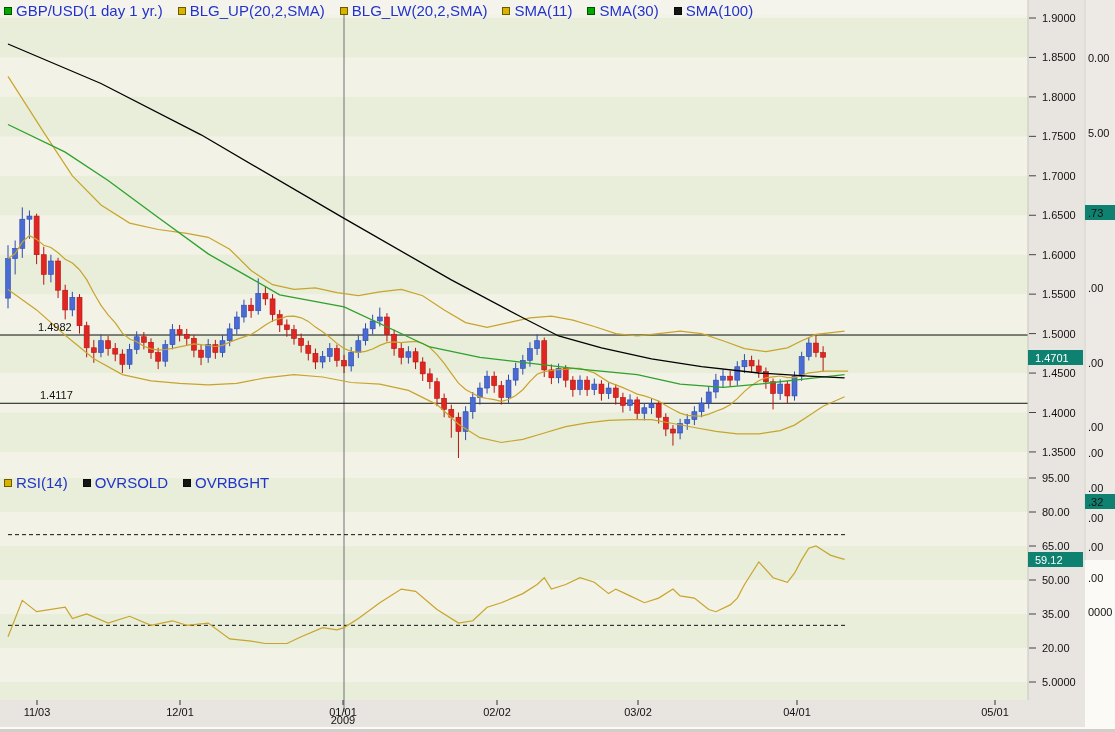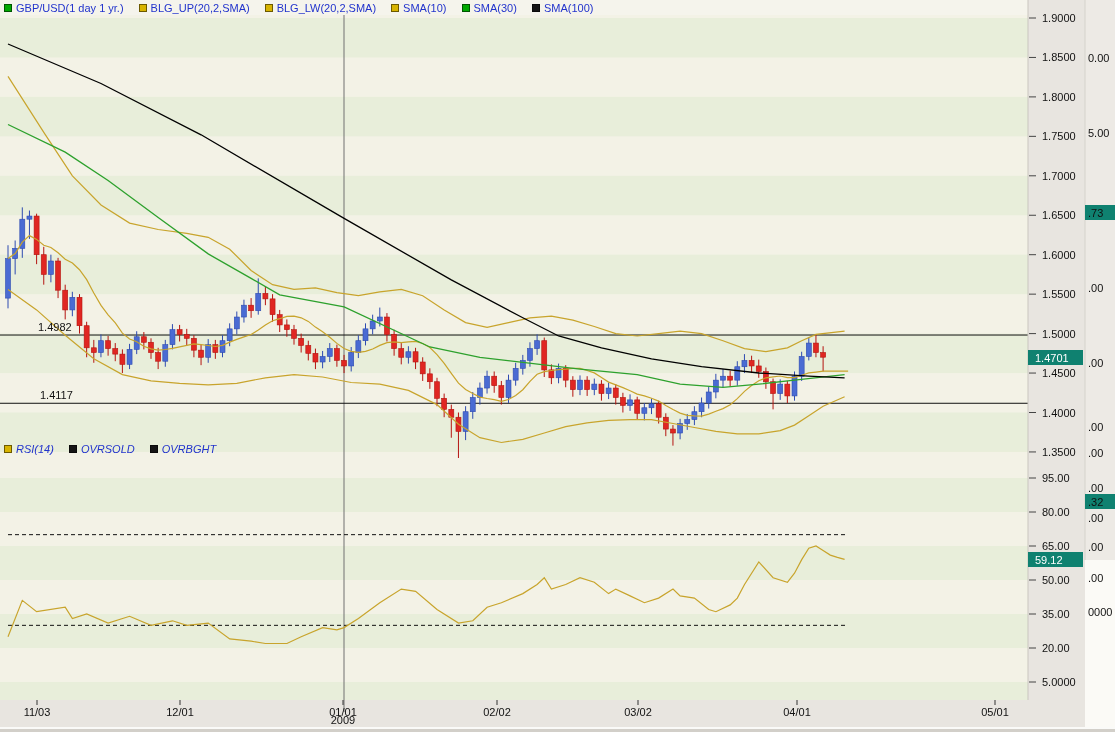--- a/index.html
+++ b/index.html
@@ -1,20 +1,20 @@
 <!DOCTYPE html>
 <html><head>
 <meta charset="utf-8">
 <style>
   html,body{margin:0;padding:0;background:#ffffff;}
   .stage{position:relative;width:1115px;height:732px;overflow:hidden;
          font-family:"Liberation Sans",sans-serif;background:#f3f2e6;}
   svg{position:absolute;top:0;left:0;display:block;}
   svg text{font-family:"Liberation Sans",sans-serif;font-size:11px;fill:#111;}
-  .legend{position:absolute;display:flex;gap:15px;z-index:5;font-size:11px;
+  .legend{position:absolute;display:flex;gap:15px;z-index:5;font-size:15px;
           color:#2233cc;align-items:flex-start;white-space:nowrap;}
   .litem{display:flex;align-items:center;gap:4px;cursor:default;}
   .sq{width:8px;height:8px;display:inline-block;border:1px solid rgba(0,0,0,.5);box-sizing:border-box;}
   .badge-text{fill:#ffffff;}
 </style>
 </head>
 <body>
 
 <div class="stage">
 
@@ -399,32 +399,32 @@
       <span class="litem">
         <span class="sq" style="background: rgb(216, 180, 0);"></span>
         <span>BLG_UP(20,2,SMA)</span>
       </span>
       <span class="litem">
         <span class="sq" style="background: rgb(216, 180, 0);"></span>
         <span>BLG_LW(20,2,SMA)</span>
       </span>
       <span class="litem">
         <span class="sq" style="background: rgb(216, 180, 0);"></span>
-        <span>SMA(10)</span>
+        <span>SMA(11)</span>
       </span>
       <span class="litem">
         <span class="sq" style="background: rgb(0, 168, 0);"></span>
         <span>SMA(30)</span>
       </span>
       <span class="litem">
         <span class="sq" style="background: rgb(21, 21, 21);"></span>
         <span>SMA(100)</span>
       </span>
     </div>
-  <div class="legend" id="legend-rsi" style="top:443px;left:4px;font-style:italic;">
+  <div class="legend" id="legend-rsi" style="top:474px;left:4px;">
       <span class="litem">
         <span class="sq" style="background: rgb(216, 180, 0);"></span>
         <span>RSI(14)</span>
       </span>
       <span class="litem">
         <span class="sq" style="background: rgb(21, 21, 21);"></span>
         <span>OVRSOLD</span>
       </span>
       <span class="litem">
         <span class="sq" style="background: rgb(21, 21, 21);"></span>

